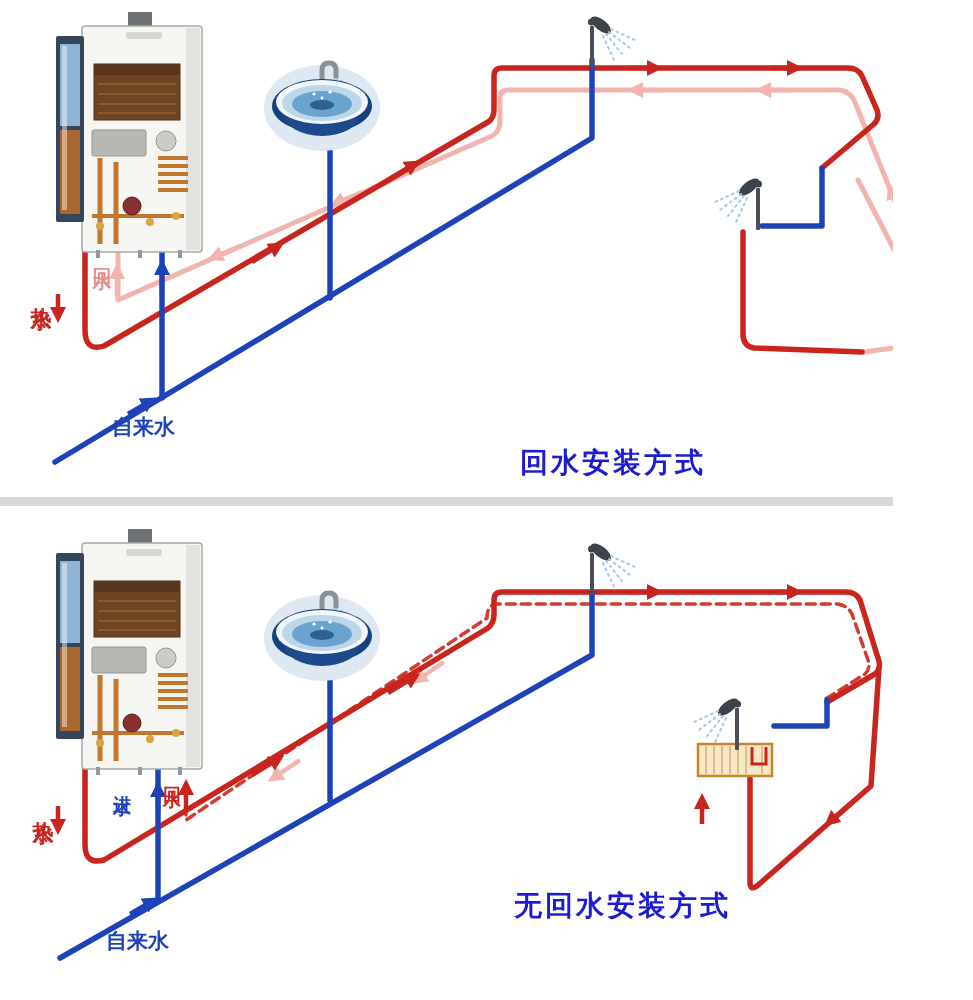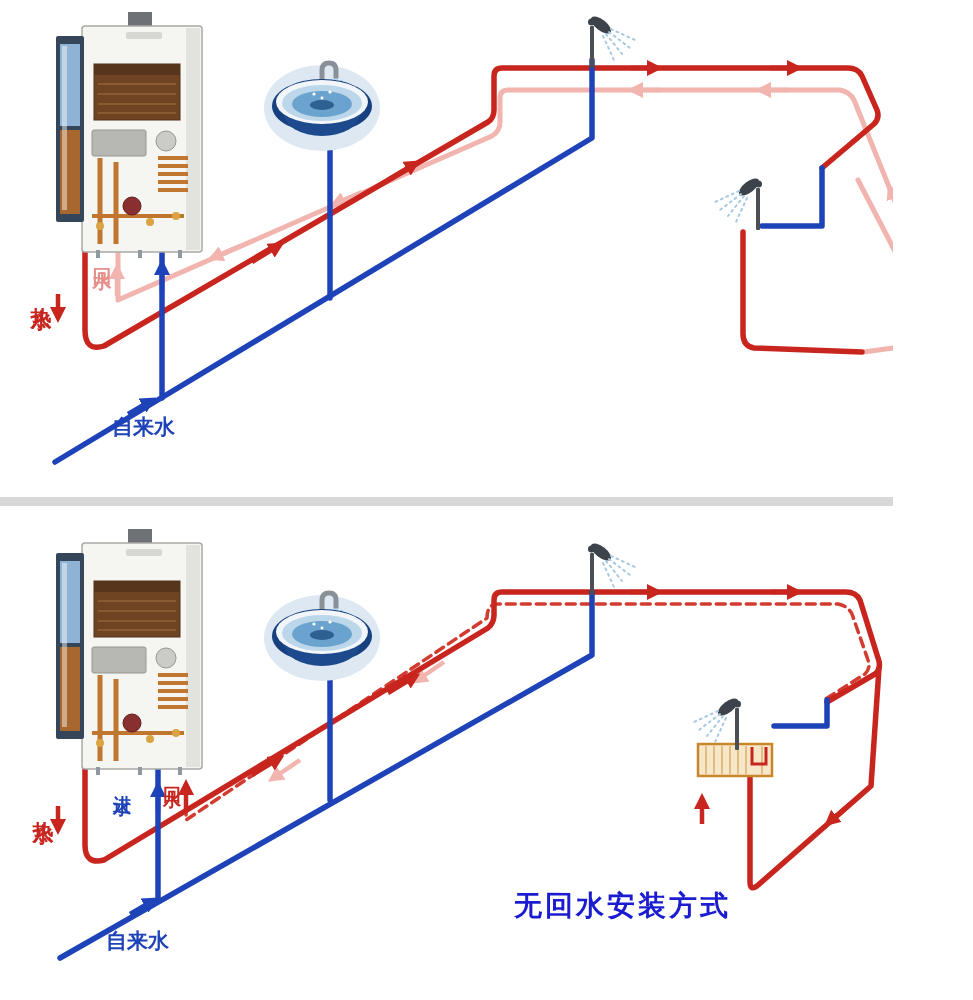--- a/index.html
+++ b/index.html
@@ -199,20 +199,21 @@
         </g>
     <g transform="translate(737,702) scale(-1,1)">
           <use href="#shower-r"></use>
         </g>
   </g>
 </svg>
 
 <div class="lbl v hot" style="left:30px;top:290px;">热水</div>
 <div class="lbl v pale" style="left:92px;top:252px;font-size:19px;">回水</div>
 <div class="lbl cold" style="left:112px;top:416px;">自来水</div>
+<div class="title" style="left:520px;top:444px;">回水安装方式</div>
 
 <div class="lbl v cold" style="left:112px;top:780px;font-size:18px;">进水</div>
 <div class="lbl v hot" style="left:162px;top:772px;font-size:18px;">回水</div>
 <div class="lbl v hot" style="left:32px;top:804px;">热水</div>
 <div class="lbl cold" style="left:106px;top:930px;">自来水</div>
 <div class="title" style="left:514px;top:887px;">无回水安装方式</div>
 
 </div>
 
 </body></html>

